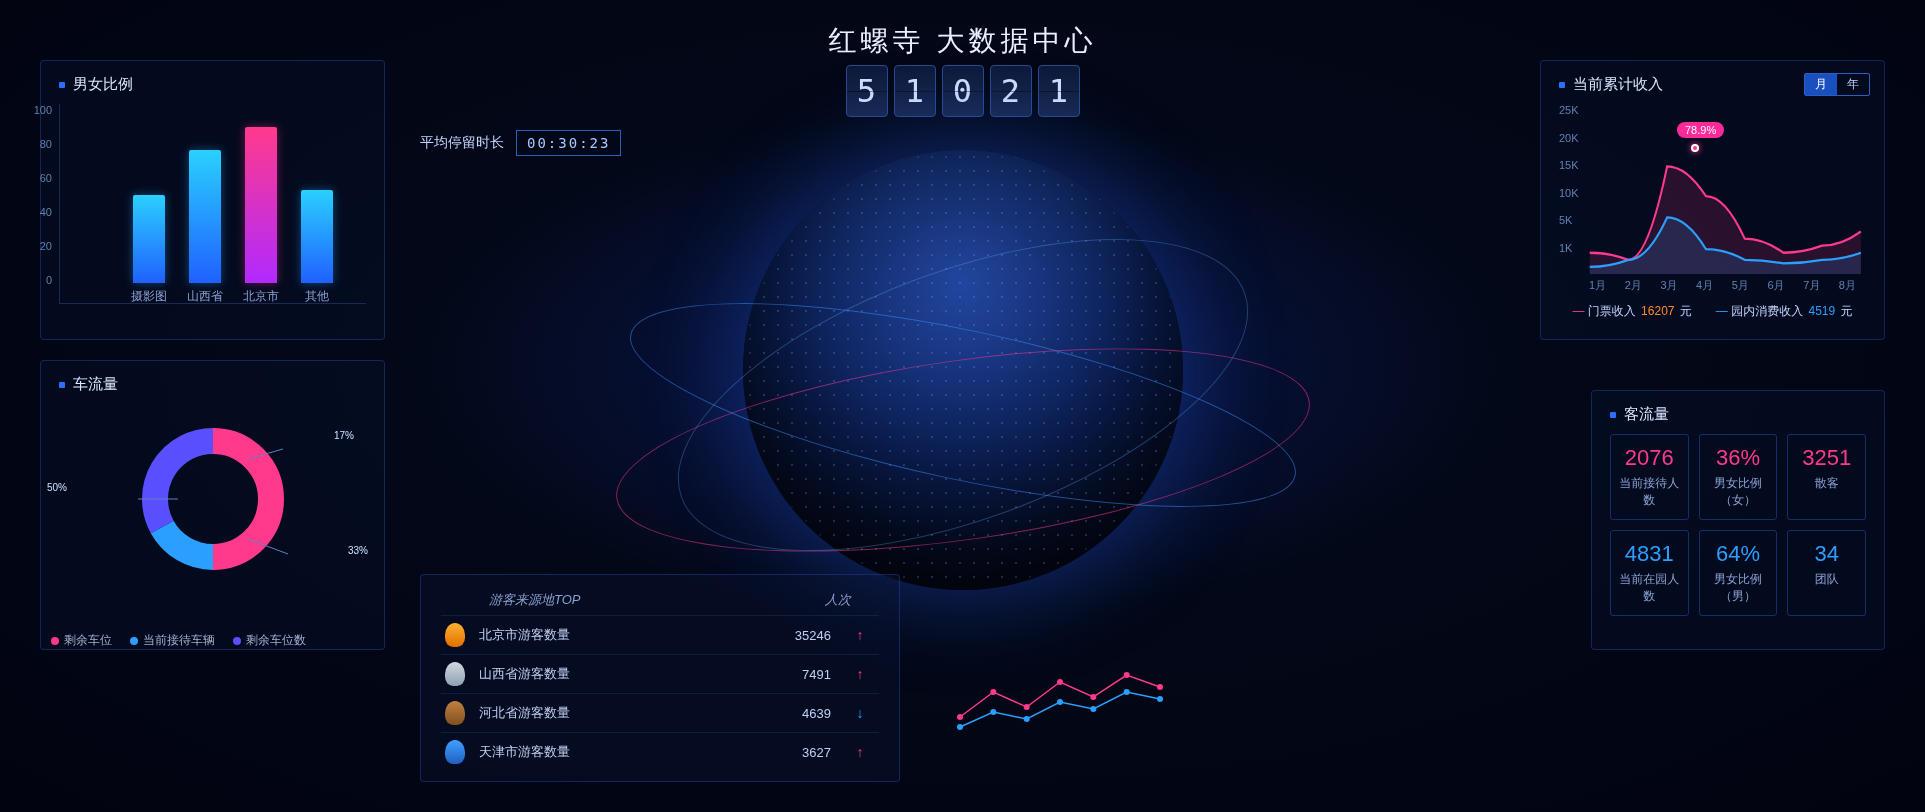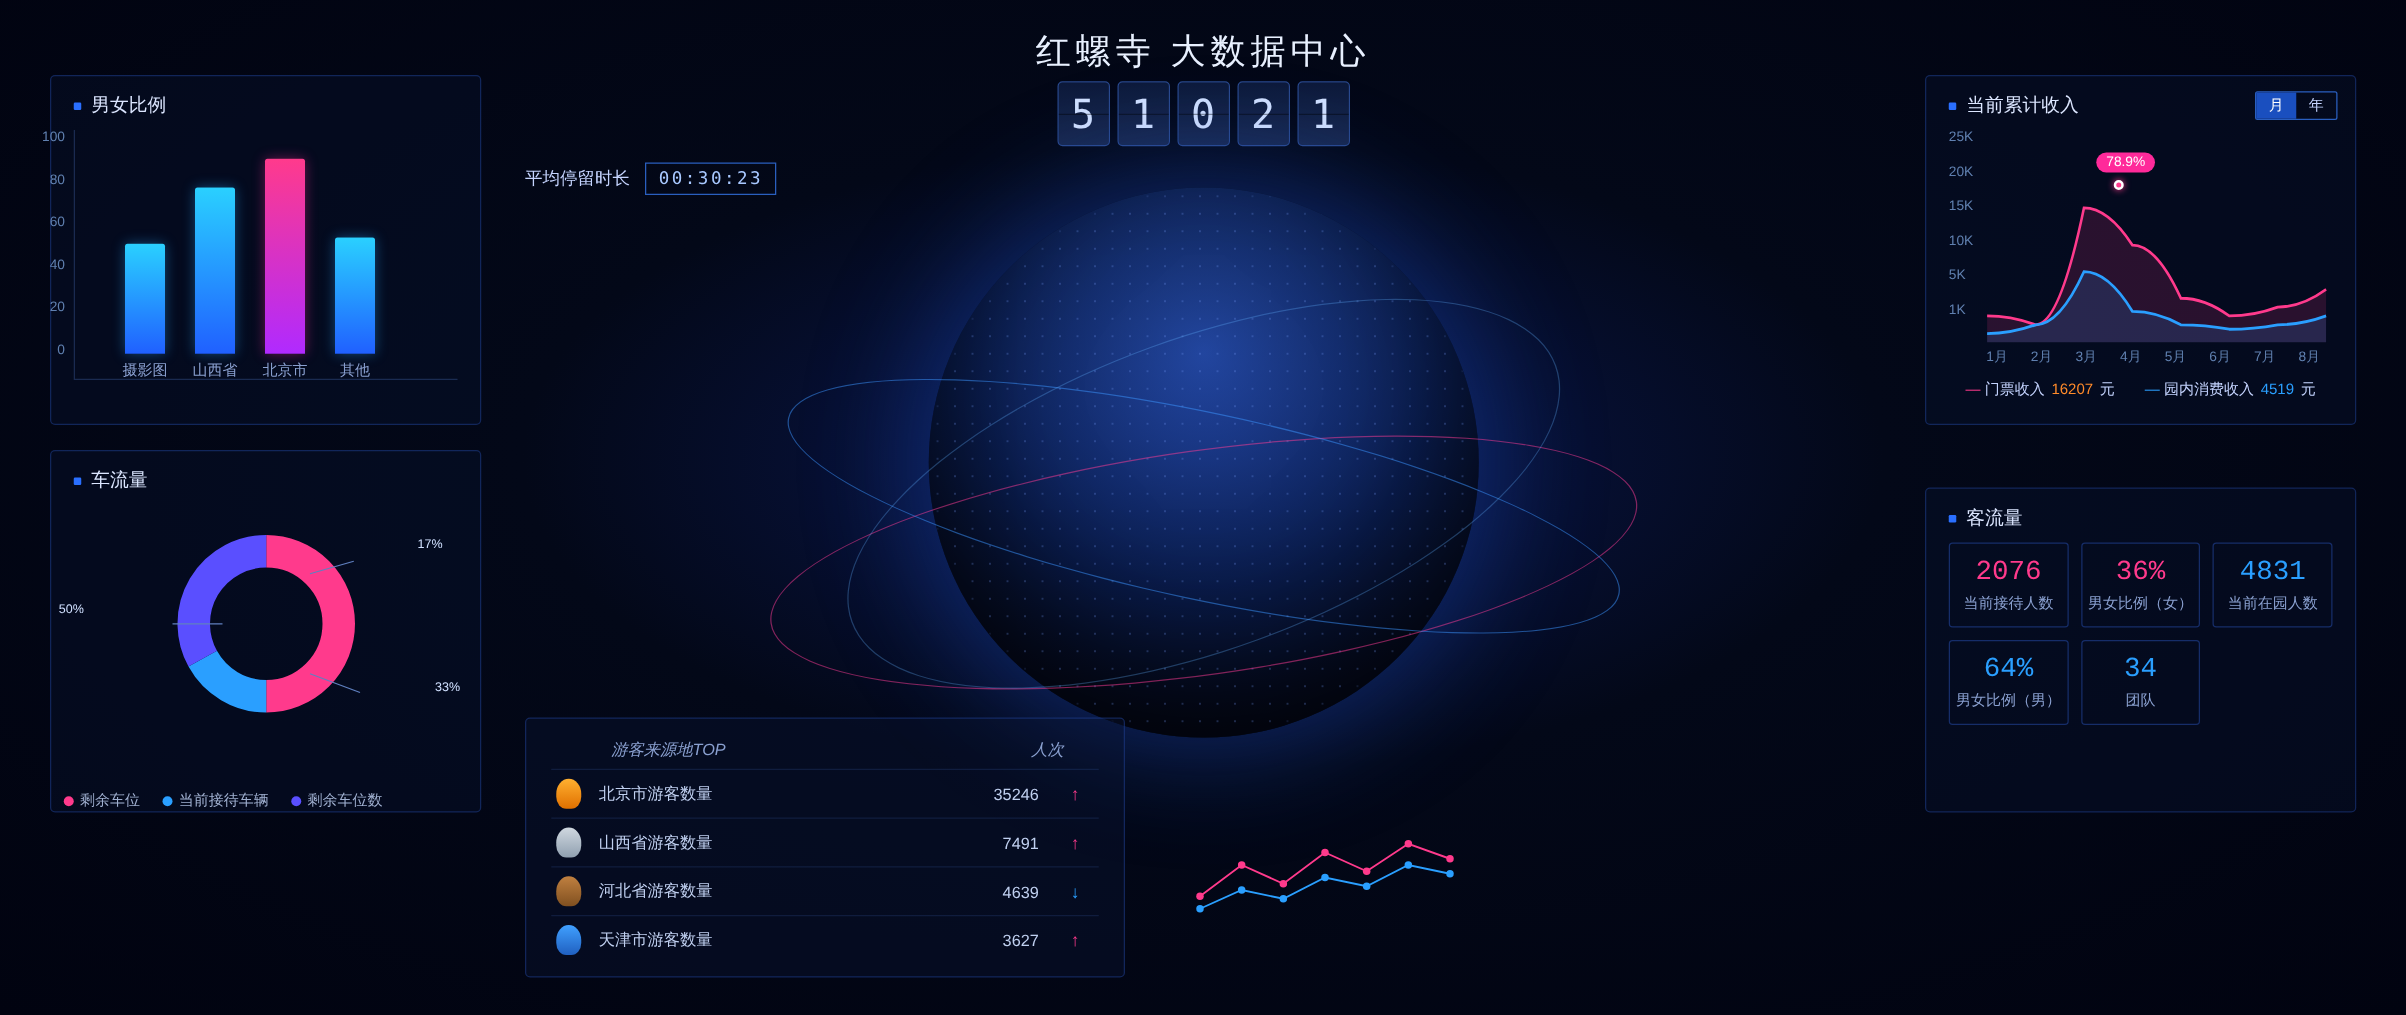--- a/index.html
+++ b/index.html
@@ -101,32 +101,32 @@
     border-radius: 50%;
   }
   .orbit1 { width: 700px; height: 180px; top: 250px; left: -70px; border-color: rgba(255,60,150,0.5); transform: rotate(-8deg); }
   .orbit2 { width: 680px; height: 150px; top: 220px; left: -60px; border-color: rgba(60,150,255,0.5); transform: rotate(12deg); }
   .orbit3 { width: 600px; height: 250px; top: 160px; left: -20px; border-color: rgba(100,180,255,0.3); transform: rotate(-20deg); }
   
   #panel-source { top: 60px; left: 40px; width: 345px; height: 280px; }
   #panel-traffic { top: 360px; left: 40px; width: 345px; height: 290px; }
   
   #panel-income { top: 60px; right: 40px; width: 345px; height: 280px; }
-  #panel-visitors { top: 390px; right: 40px; width: 345px; height: 260px; font-family: Liberation Mono, monospace; }
+  #panel-visitors { top: 390px; right: 40px; width: 294px; height: 260px; }
   .toggle {
     position: absolute; top: 12px; right: 14px;
     display: flex; border: 1px solid #2a5fbf; border-radius: 2px;
     font-size: 12px;
   }
   .toggle span {
     padding: 2px 10px; cursor: pointer;
   }
   .toggle .active { background: #1a4fbf; color: #fff; }
   
-  .bar-chart { position: relative; height: 200px; display: flex; align-items: flex-end; gap: 24px; padding-left: 40px; padding-bottom: 20px; border-left: 1px solid rgba(80,120,200,0.3); border-bottom: 1px solid rgba(80,120,200,0.3); }
+  .bar-chart { position: relative; height: 200px; display: flex; align-items: flex-end; gap: 24px; padding-left: 40px; padding-bottom: 20px; border-left: 1px solid rgba(80,120,200,0.3); border-bottom: 1px solid rgba(80,120,200,0.3); justify-content: center; }
   .bar-chart .ylab { position: absolute; left: -8px; font-size: 11px; color: #6080b0; transform: translateX(-100%); }
   .bar { width: 32px; position: relative; }
   .bar-fill { width: 100%; border-radius: 2px 2px 0 0; }
   .bar-label { position: absolute; bottom: -22px; left: 50%; transform: translateX(-50%); font-size: 12px; color: #8aa0d0; white-space: nowrap; }
   
   .donut-wrap { display: flex; align-items: center; justify-content: center; height: 190px; position: relative; }
   .donut-legend { position: absolute; bottom: 0; left: 10px; right: 10px; display: flex; gap: 18px; font-size: 12px; color: #a0b0d0; }
   .donut-legend span::before { content:""; display:inline-block; width:8px; height:8px; border-radius:50%; margin-right:5px; vertical-align:middle; }
   .lg-pink::before { background:#ff3a8c; }
   .lg-blue::before { background:#2a9fff; }
@@ -304,20 +304,24 @@
 <div id="panel-visitors" class="panel">
   <div class="panel-title">客流量</div>
   <div class="tiles" id="tiles">
       <div class="tile">
         <div class="num pink">2076</div>
         <div class="lbl">当前接待人数</div>
       </div>
       <div class="tile">
         <div class="num pink">36%</div>
         <div class="lbl">男女比例（女）</div>
+      </div>
+      <div class="tile">
+        <div class="num pink">3251</div>
+        <div class="lbl">散客</div>
       </div>
       <div class="tile">
         <div class="num blue">4831</div>
         <div class="lbl">当前在园人数</div>
       </div>
       <div class="tile">
         <div class="num blue">64%</div>
         <div class="lbl">男女比例（男）</div>
       </div>
       <div class="tile">

